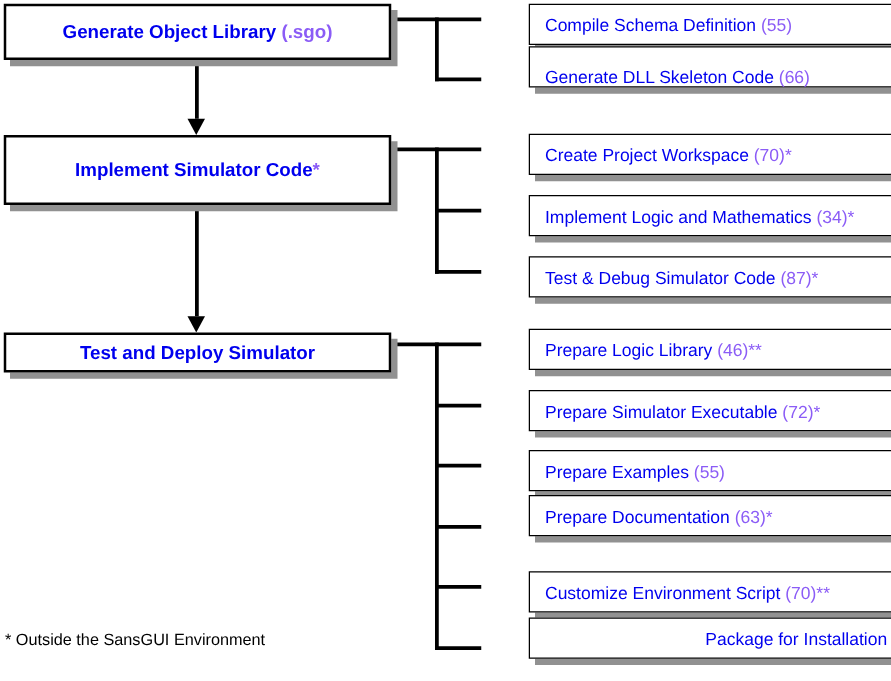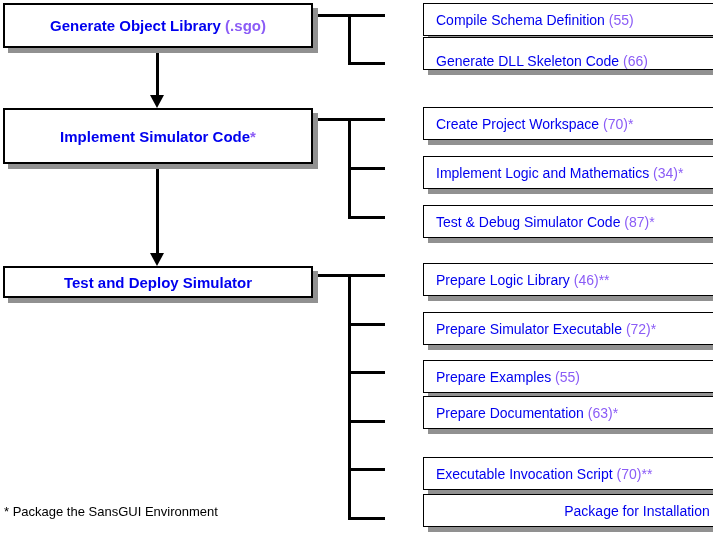--- a/index.html
+++ b/index.html
@@ -129,26 +129,26 @@
   <div class="sub-box" style="top:312px;">
     <span class="txt"><span>Prepare Simulator Executable</span><span class="note"> (72)*</span></span>
   </div>
   <div class="sub-box" style="top:360px;">
     <span class="txt"><span>Prepare Examples</span><span class="note"> (55)</span></span>
   </div>
   <div class="sub-box" style="top:396px;">
     <span class="txt"><span>Prepare Documentation</span><span class="note"> (63)*</span></span>
   </div>
   <div class="sub-box" style="top:457px;">
-    <span class="txt"><span>Executable Invocation Script</span><span class="note"> (70)**</span></span>
+    <span class="txt"><span>Customize Environment Script</span><span class="note"> (70)**</span></span>
   </div>
   <div class="sub-box" style="top:494px;justify-content:flex-end;">
     <span class="txt"><span>Package for Installation</span><span class="note"> (93)*</span></span>
   </div>
 
   <div class="footnotes">
-    <div><span>* Package the SansGUI Environment</span></div>
+    <div><span>* Outside the SansGUI Environment</span></div>
     
     
     
   </div>
 
 </div>
 
 </body></html>

